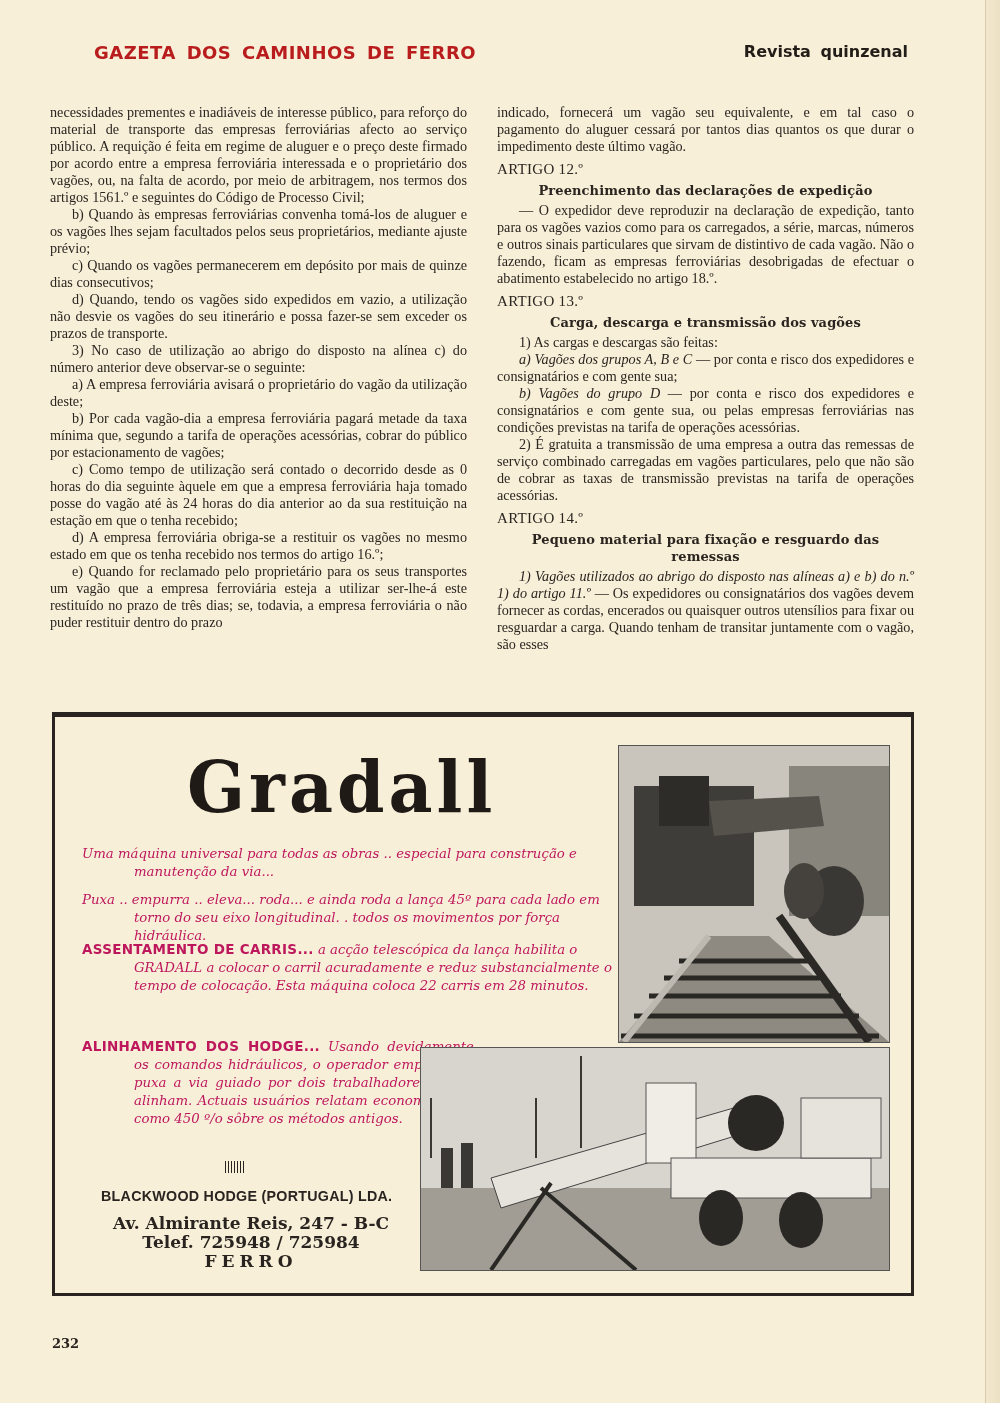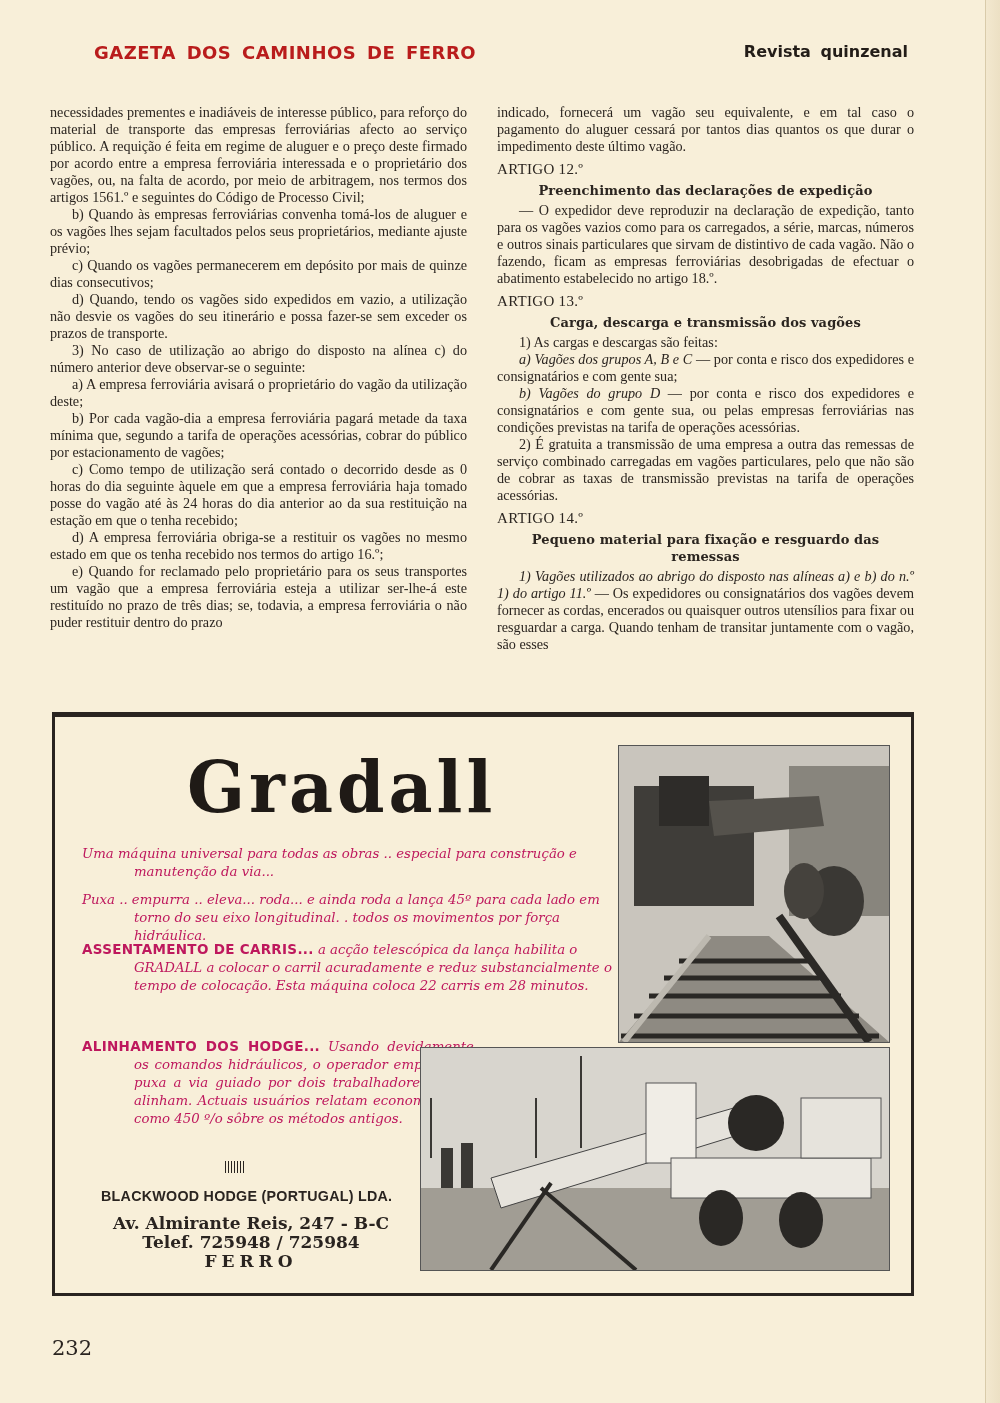--- a/index.html
+++ b/index.html
@@ -97,21 +97,21 @@
       repeating-linear-gradient(45deg, rgba(0,0,0,0.05) 0 1px, transparent 1px 3px),
       linear-gradient(180deg, #d6d3cc 0%, #b8b4ab 40%, #6f6b64 70%, #4a4740 100%);
     overflow: hidden;
   }
   .photo1 { left: 563px; top: 28px; width: 270px; height: 296px; }
   .photo2 { left: 365px; top: 330px; width: 468px; height: 222px; }
   .photo svg { width: 100%; height: 100%; display: block; }
 
   .page-number {
     position: absolute; left: 52px; top: 1336px;
-    font-family: "DejaVu Serif", serif; font-weight: normal; font-size: 21px;
+    font-family: "DejaVu Serif", serif; font-weight: bold; font-size: 13px;
     color: #2a2420;
     text-align: center;
   }
 </style>
 </head>
 <body>
 
 <div class="page-edge"></div>
 
 <div class="header-left">GAZETA DOS CAMINHOS DE FERRO</div>

